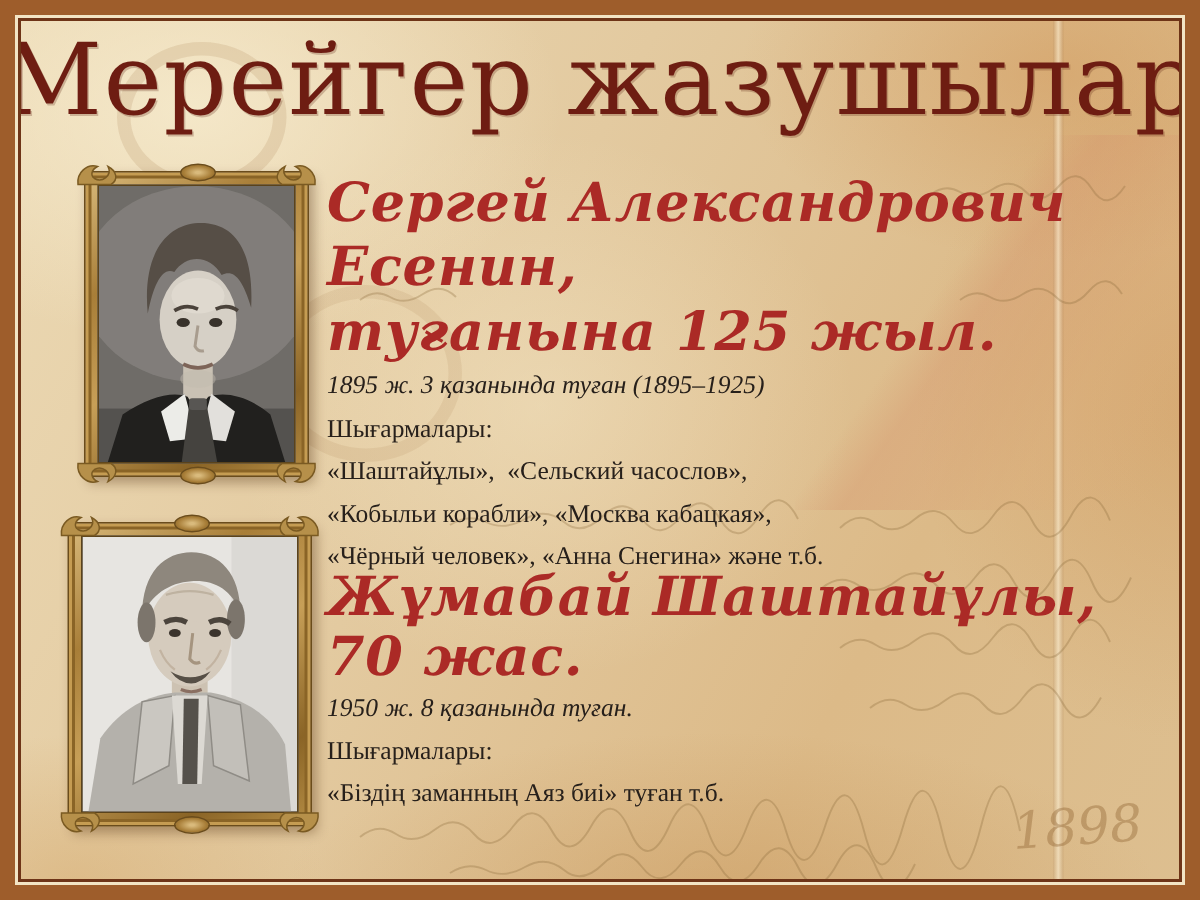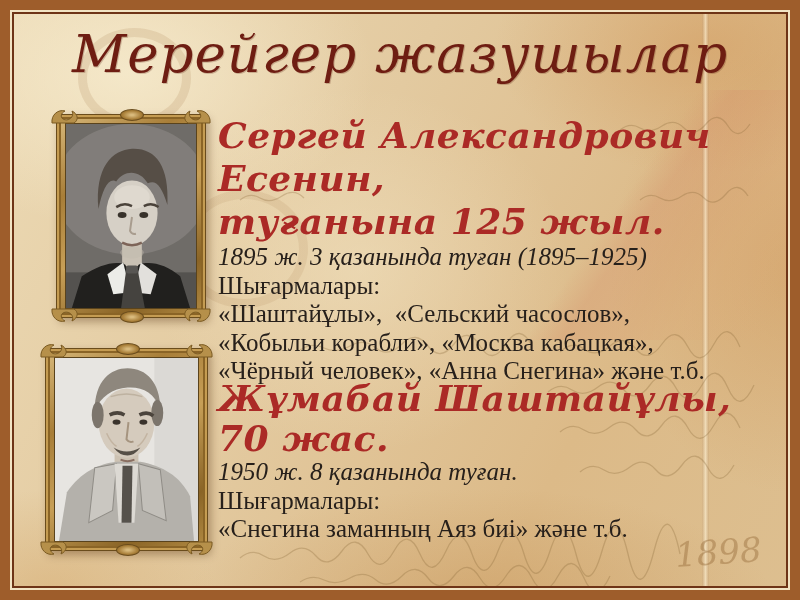--- a/index.html
+++ b/index.html
@@ -51,22 +51,21 @@
     font-family: "DejaVu Serif", serif; font-style: italic;
     font-size: 34px; color: rgba(140,95,45,0.38); transform: rotate(-4deg);
   }
   
   .title-wrap {
     position: absolute; left: 0; right: 0; top: 14px; z-index: 10;
     text-align: center;
   }
   .title {
     font-family: "DejaVu Serif", serif;
-    font-style: italic;
-    font-size: 53px;
+    font-size: 66px;
     line-height: 80px;
     letter-spacing: 1px;
     color: #6e1d12;
     text-shadow: 1px 1px 0 rgba(90,30,15,0.25);
   }
   
   .frame {
     position: absolute; z-index: 10;
     box-sizing: border-box;
     padding: 8px;
@@ -108,21 +107,21 @@
     font-style: italic;
     font-weight: bold;
     font-size: 36px;
     letter-spacing: 0.5px;
     color: #ab2a26;
   }
   .block-1 .script-heading { line-height: 43px; }
   .block-2 .script-heading { line-height: 40px; }
   .body-line {
     font-family: "Liberation Serif", serif;
-    font-size: 25px;
+    font-size: 17px;
     line-height: 28.5px;
     color: #27201b;
     white-space: pre-wrap;
   }
   .italic { font-style: italic; }
 </style>
 </head>
 <body>
 
 <div class="slide">
@@ -261,17 +260,17 @@
     <div class="body-line">Шығармалары:</div>
     <div class="body-line">«Шаштайұлы»,  «Сельский часослов»,</div>
     <div class="body-line">«Кобыльи корабли», «Москва кабацкая»,</div>
     <div class="body-line">«Чёрный человек», «Анна Снегина» және т.б.</div>
   </div>
 
   <div class="text-block block-2">
     <div class="script-heading">Жұмабай Шаштайұлы, 70 жас.</div>
     <div class="body-line italic">1950 ж. 8 қазанында туған.</div>
     <div class="body-line">Шығармалары:</div>
-    <div class="body-line">«Снегина заманның Аяз биі» және т.б.</div>
+    <div class="body-line">«Біздің заманның Аяз биі» туған т.б.</div>
   </div>
 
   <div class="border-overlay"></div>
 </div>
 
 </body></html>

